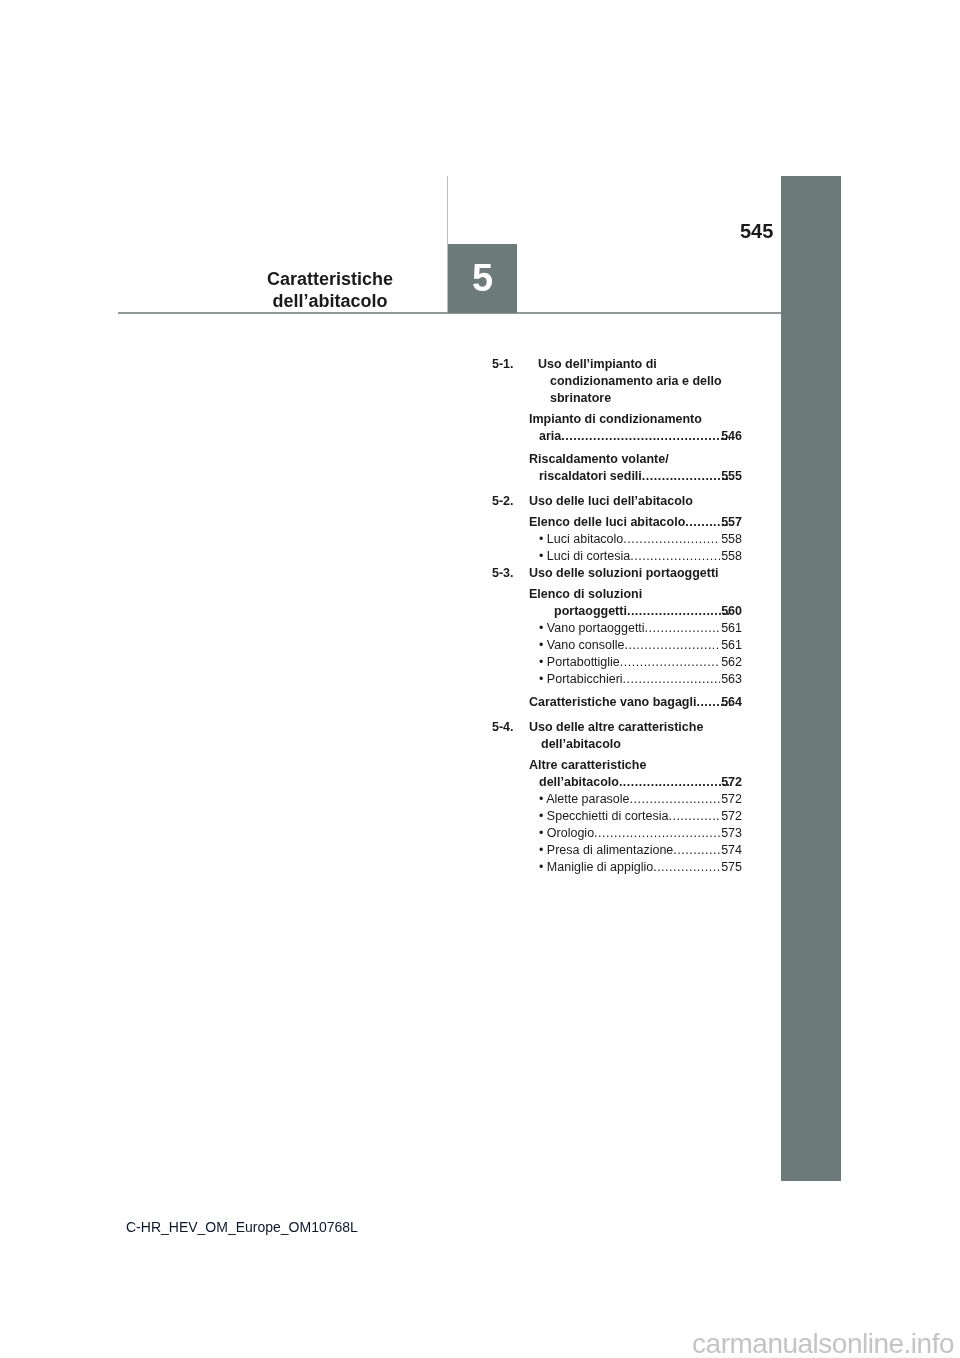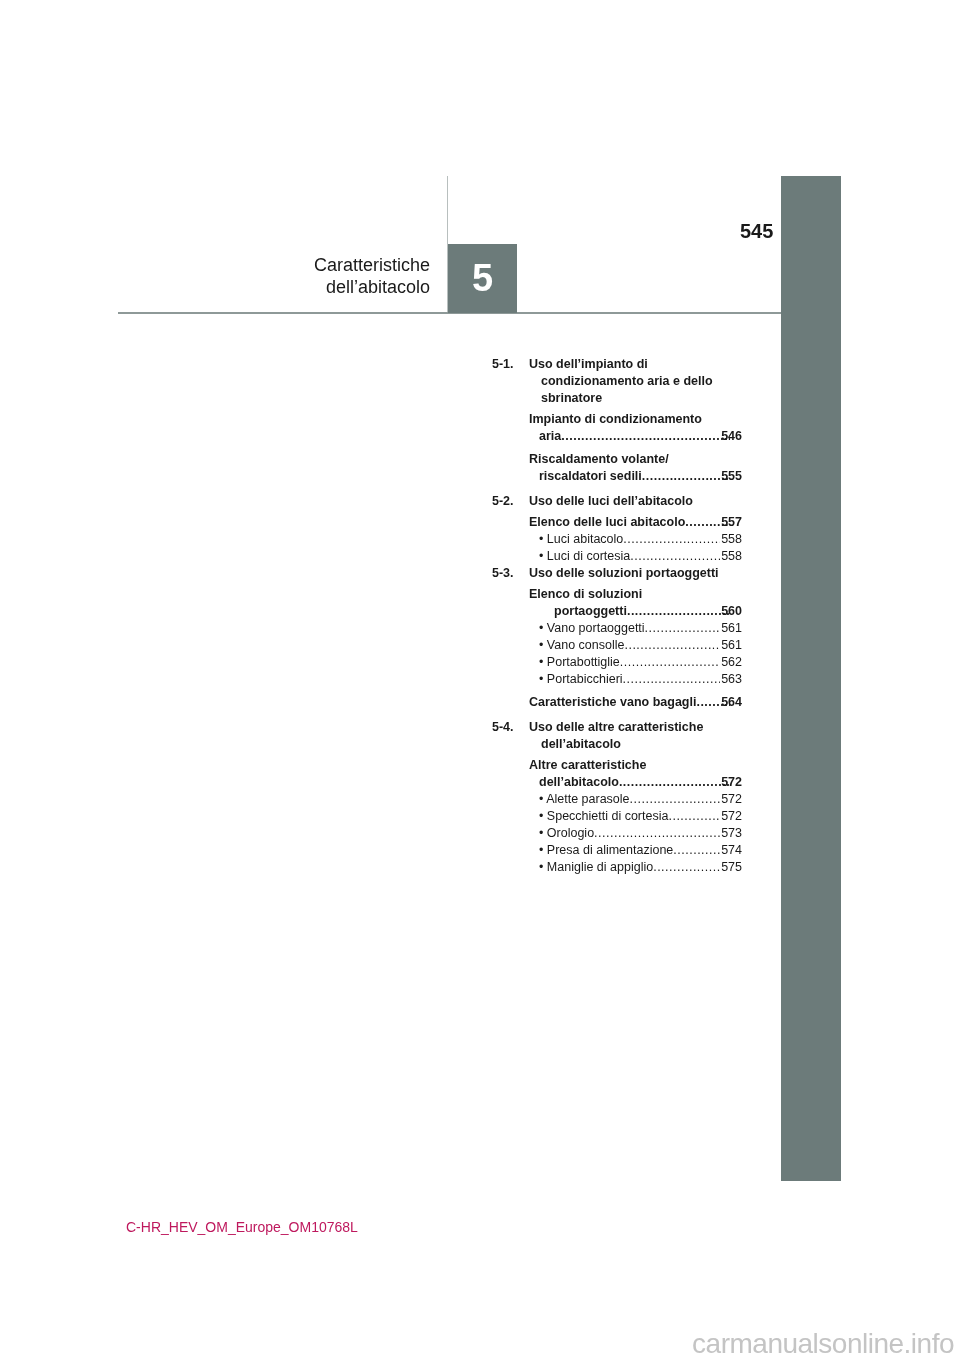--- a/index.html
+++ b/index.html
@@ -2,35 +2,35 @@
 <html><head>
 <meta charset="utf-8">
 <style>
   html, body { margin:0; padding:0; background:#ffffff; }
   body { width:960px; height:1358px; position:relative; overflow:hidden; font-family:"Liberation Sans", sans-serif; color:#1a1a1a; }
   .vline { position:absolute; left:447px; top:176px; width:1px; height:137px; background:#b8bfbe; }
   .hline { position:absolute; left:118px; top:312px; width:663px; height:2px; background:#8e9998; }
   .tabbox { position:absolute; left:448px; top:244px; width:69px; height:69px; background:#6c7b7a; color:#fff; font-weight:bold; font-size:38px; display:flex; align-items:center; justify-content:center; }
   .sidebar { position:absolute; left:781px; top:176px; width:60px; height:1005px; background:#6c7b7a; }
   .pagenum { position:absolute; left:740px; top:220px; font-weight:bold; font-size:20px; }
-  .chap-title { position:absolute; right:530px; top:254px; text-align:right; font-weight:normal; font-size:18px; line-height:22px; width:200px; }
+  .chap-title { position:absolute; right:530px; top:268px; text-align:center; font-weight:bold; font-size:18px; line-height:22px; width:200px; }
   .toc { position:absolute; left:492px; top:356px; width:250px; font-size:12.5px; line-height:17px; }
   .sec { display:flex; margin-top:6px; }
-  .sec:first-child { margin-top:0; }
+  .sec:first-child { margin-top:0;gap:9px; }
   .sec-num { width:37px; font-weight:bold; flex:none; }
   .sec-title { font-weight:bold; padding-left:12px; text-indent:-12px; }
   .entry { margin-left:37px; margin-top:6px; padding-left:10px; text-indent:-10px;font-weight:bold; }
   .entry.first { margin-top:4px; }
   .sub { margin-left:37px; padding-left:10px; }
   .row { display:flex; }
   .lbl { white-space:nowrap; }
   .dots { flex:1; overflow:hidden; white-space:nowrap; text-indent:0; }
   .dots::after { content:"........................................................................................................"; letter-spacing:0.5px; }
   .pg { flex:none; padding-left:1px; }
-  .footer { position:absolute; left:126px; top:1219px; font-size:14px; color:#be185d; }
+  .footer { position:absolute; left:126px; top:1219px; font-size:14px; color:#0f172a; }
   .watermark { position:absolute; right:6px; top:1328px; font-size:28px; color:#c4c4c4; letter-spacing:-0.5px; }
 </style>
 </head>
 <body>
 
 <div class="vline"></div>
 <div class="hline"></div>
 <div class="tabbox">
     <span>5</span>
   </div>

